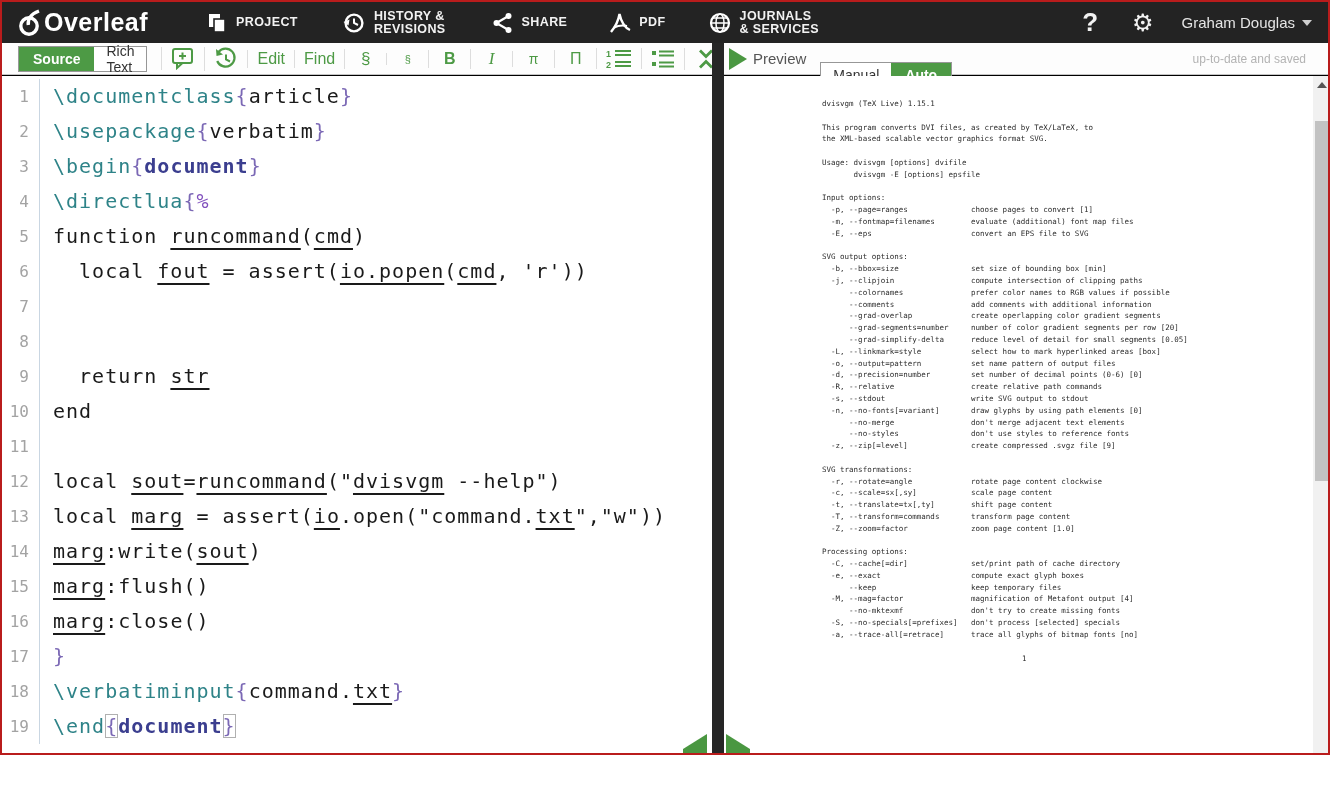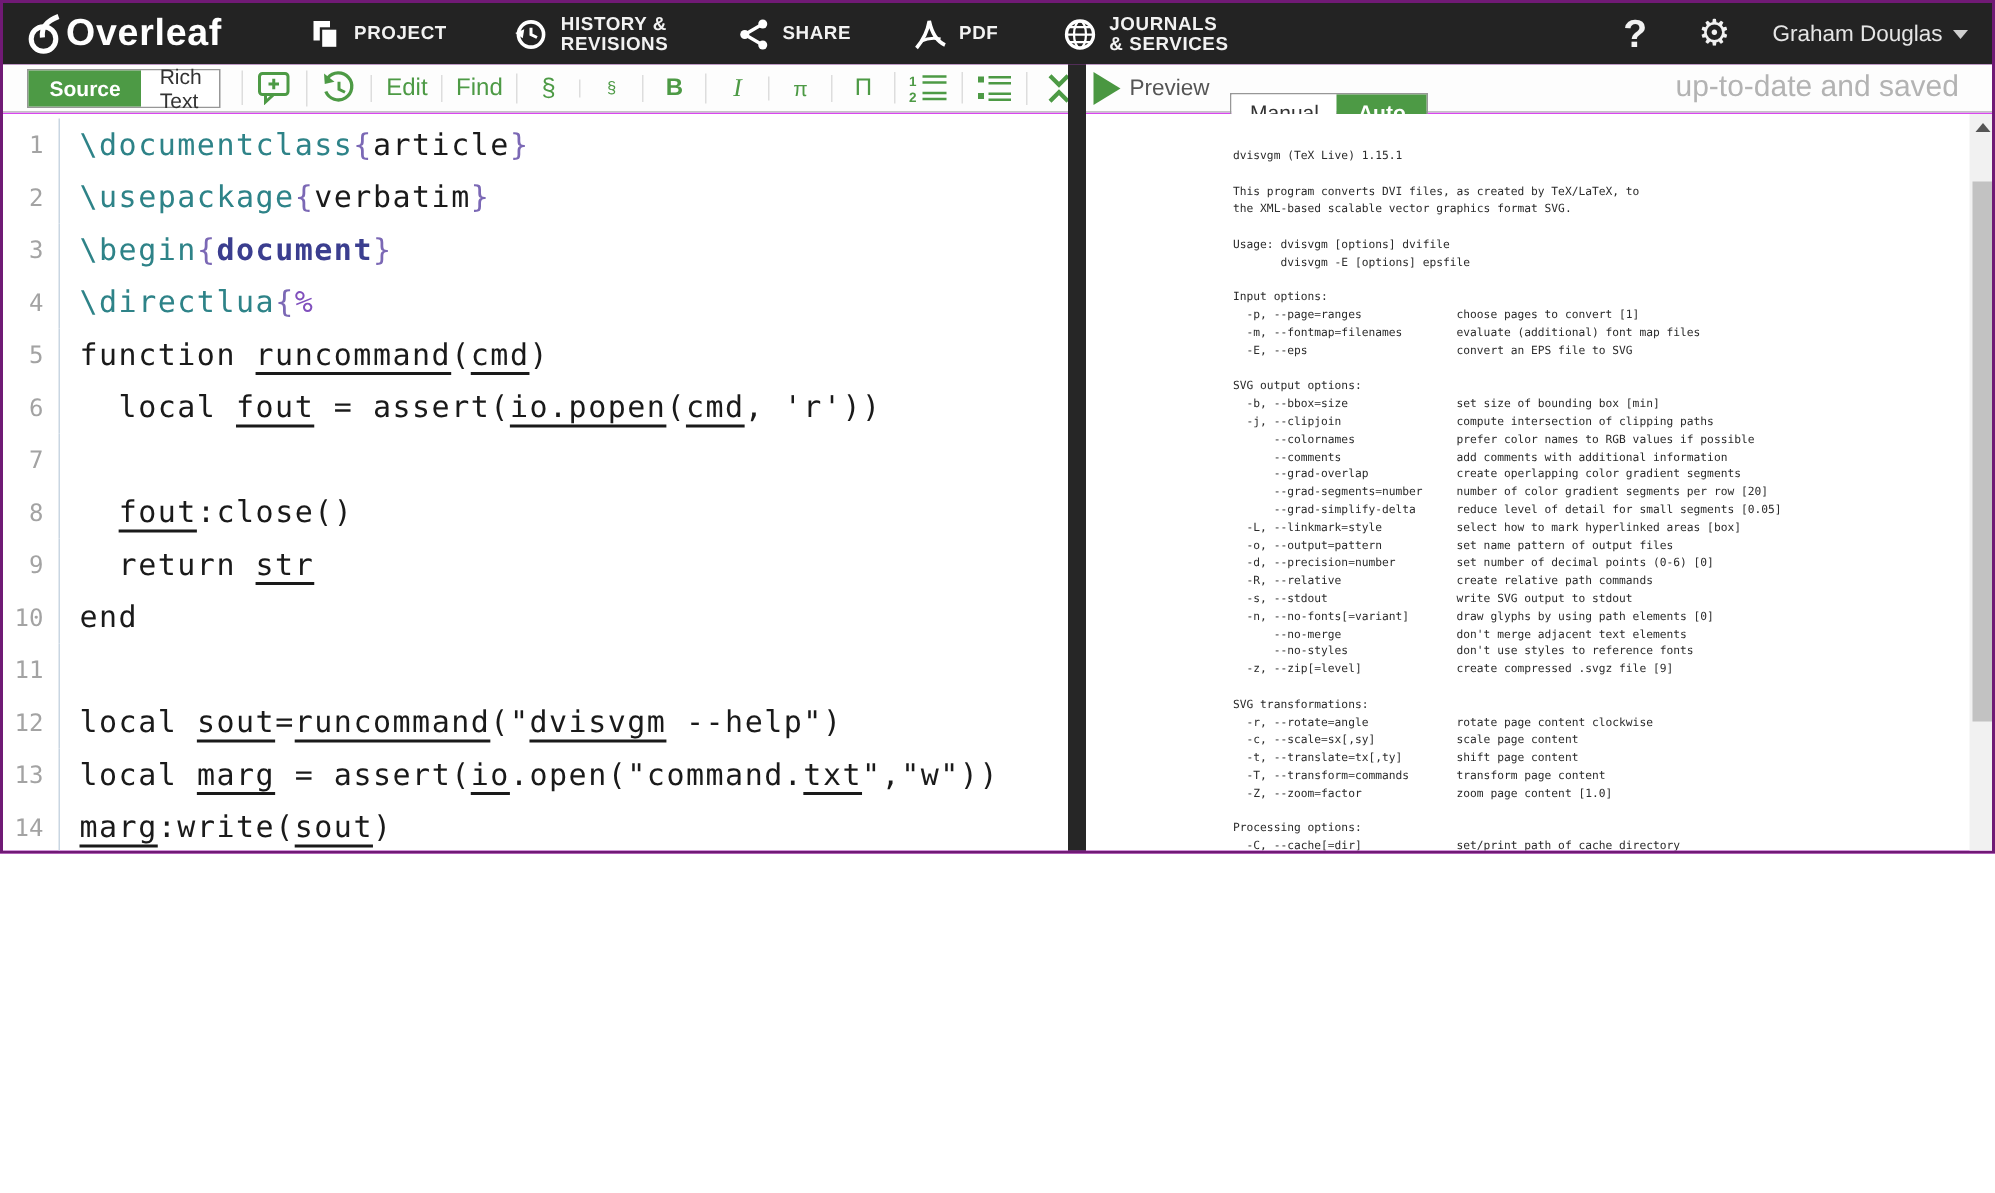--- a/index.html
+++ b/index.html
@@ -1,18 +1,18 @@
 <!DOCTYPE html>
 <html><head>
 <meta charset="utf-8">
 <style>
   * { margin:0; padding:0; box-sizing:border-box; }
   html,body { width:1330px; height:795px; overflow:hidden; }
   body { font-family:"Liberation Sans", sans-serif; background:#fff; }
-  .win { position:relative; width:1330px; height:569px; border:2px solid #701a75; background:#d946ef; overflow:hidden; }
+  .win { position:relative; width:1330px; height:755px; border:2px solid #b91c1c; background:#000000; overflow:hidden; }
 
   
   .nav { position:absolute; left:0; top:0; width:100%; height:41px; background:#232323; display:flex; align-items:center; color:#f2f2f2; }
   .logo { display:flex; align-items:center; gap:2px; margin-left:14px; cursor:pointer; }
   .logo-text { font-size:25px; font-weight:bold; color:#fff; letter-spacing:.5px; }
   .nav-item { display:flex; align-items:center; gap:8px; cursor:pointer; }
   .nav-lbl { font-size:12.5px; font-weight:bold; letter-spacing:.4px; line-height:13px; white-space:pre-line; }
   .ni-project { margin-left:58px; }
   .ni-history { margin-left:44px; }
   .ni-share   { margin-left:46px; }
@@ -31,21 +31,21 @@
   .seg .off { background:#fff; color:#333; font-size:14px; padding:4px 12px; height:100%; display:flex; align-items:center; cursor:pointer; }
   .tb-group { display:flex; align-items:center; margin-left:14px; height:100%; }
   .tb-btn { display:flex; align-items:center; justify-content:center; min-width:42px; padding:0 9px; border-left:1px solid #ddd; color:#4d9a45; cursor:pointer; font-size:16px; }
   .tb-btn:last-child { border-right:1px solid #ddd; }
   .tb-sec-lg { font-size:17px; } .tb-sec-sm { font-size:11px; }
   .tb-b { font-weight:bold; font-size:16px; } .tb-i { font-style:italic; font-family:"Liberation Serif",serif; font-size:17px; }
   .tb-pi { font-size:14px; } .tb-PI { font-size:16px; }
   .ed-toolbar .tri-left { margin:3px 4px 0 auto; }
   .pv-toolbar { position:absolute; left:722px; top:41px; width:606px; height:32px; background:#fdfdfd; border-bottom:1px solid #c4c4c4; display:flex; align-items:center; }
   .pv-label { font-size:15px; color:#555; margin:0 14px 0 6px; }
-  .status { margin-left:auto; margin-right:24px; font-size:20px; color:#b3b3b3; }
+  .status { margin-left:auto; margin-right:24px; font-size:12px; color:#b3b3b3; }
 
   .tri-left  { width:0; height:0; border-top:13px solid transparent; border-bottom:13px solid transparent; border-right:21px solid #4a9741; cursor:pointer; }
   .tri-right { width:0; height:0; border-top:13px solid transparent; border-bottom:13px solid transparent; border-left:21px solid #4a9741; cursor:pointer; }
   .pv-toolbar .tri-right { border-top-width:11px; border-bottom-width:11px; border-left-width:18px; margin-left:5px; }
   .tri-bl { position:absolute; left:681px; top:747px; }
   .tri-br { position:absolute; left:724px; top:747px; }
   .tri-bl .tri-left, .tri-br .tri-right { border-top-width:15px; border-bottom-width:15px; border-right-width:24px; }
   .tri-br .tri-right { border-left-width:24px; border-right-width:0; }
 
   
@@ -241,21 +241,21 @@
 
   <div class="editor">
     <div class="code-lines">
         <div class="cl"><span class="ln">1</span><span class="ct"><span class="tk-cmd">\documentclass</span><span class="tk-brace">{</span><span class="tk-plain">article</span><span class="tk-brace">}</span></span></div>
         <div class="cl"><span class="ln">2</span><span class="ct"><span class="tk-cmd">\usepackage</span><span class="tk-brace">{</span><span class="tk-plain">verbatim</span><span class="tk-brace">}</span></span></div>
         <div class="cl"><span class="ln">3</span><span class="ct"><span class="tk-cmd">\begin</span><span class="tk-brace">{</span><span class="tk-env">document</span><span class="tk-brace">}</span></span></div>
         <div class="cl"><span class="ln">4</span><span class="ct"><span class="tk-cmd">\directlua</span><span class="tk-brace">{</span><span class="tk-comment">%</span></span></div>
         <div class="cl"><span class="ln">5</span><span class="ct"><span class="tk-plain">function </span><span class="tk-miss">runcommand</span><span class="tk-plain">(</span><span class="tk-miss">cmd</span><span class="tk-plain">)</span></span></div>
         <div class="cl"><span class="ln">6</span><span class="ct"><span class="tk-plain">  local </span><span class="tk-miss">fout</span><span class="tk-plain"> = assert(</span><span class="tk-miss">io.popen</span><span class="tk-plain">(</span><span class="tk-miss">cmd</span><span class="tk-plain">, 'r'))</span></span></div>
         <div class="cl"><span class="ln">7</span></div>
-        <div class="cl"><span class="ln">8</span><span class="ct"><span class="tk-plain">  </span><span class="tk-miss">fout</span><span class="tk-plain">:close()</span></span></div>
+        <div class="cl"><span class="ln">8</span></div>
         <div class="cl"><span class="ln">9</span><span class="ct"><span class="tk-plain">  return </span><span class="tk-miss">str</span></span></div>
         <div class="cl"><span class="ln">10</span><span class="ct"><span class="tk-plain">end</span></span></div>
         <div class="cl"><span class="ln">11</span><span class="ct"></span></div>
         <div class="cl"><span class="ln">12</span><span class="ct"><span class="tk-plain">local </span><span class="tk-miss">sout</span><span class="tk-plain">=</span><span class="tk-miss">runcommand</span><span class="tk-plain">("</span><span class="tk-miss">dvisvgm</span><span class="tk-plain"> --help")</span></span></div>
         <div class="cl"><span class="ln">13</span><span class="ct"><span class="tk-plain">local </span><span class="tk-miss">marg</span><span class="tk-plain"> = assert(</span><span class="tk-miss">io</span><span class="tk-plain">.open("command.</span><span class="tk-miss">txt</span><span class="tk-plain">","w"))</span></span></div>
         <div class="cl"><span class="ln">14</span><span class="ct"><span class="tk-miss">marg</span><span class="tk-plain">:write(</span><span class="tk-miss">sout</span><span class="tk-plain">)</span></span></div>
         <div class="cl"><span class="ln">15</span><span class="ct"><span class="tk-miss">marg</span><span class="tk-plain">:flush()</span></span></div>
         <div class="cl"><span class="ln">16</span><span class="ct"><span class="tk-miss">marg</span><span class="tk-plain">:close()</span></span></div>
         <div class="cl"><span class="ln">17</span><span class="ct"><span class="tk-brace">}</span></span></div>
         <div class="cl"><span class="ln">18</span><span class="ct"><span class="tk-cmd">\verbatiminput</span><span class="tk-brace">{</span><span class="tk-plain">command.</span><span class="tk-miss">txt</span><span class="tk-brace">}</span></span></div>

